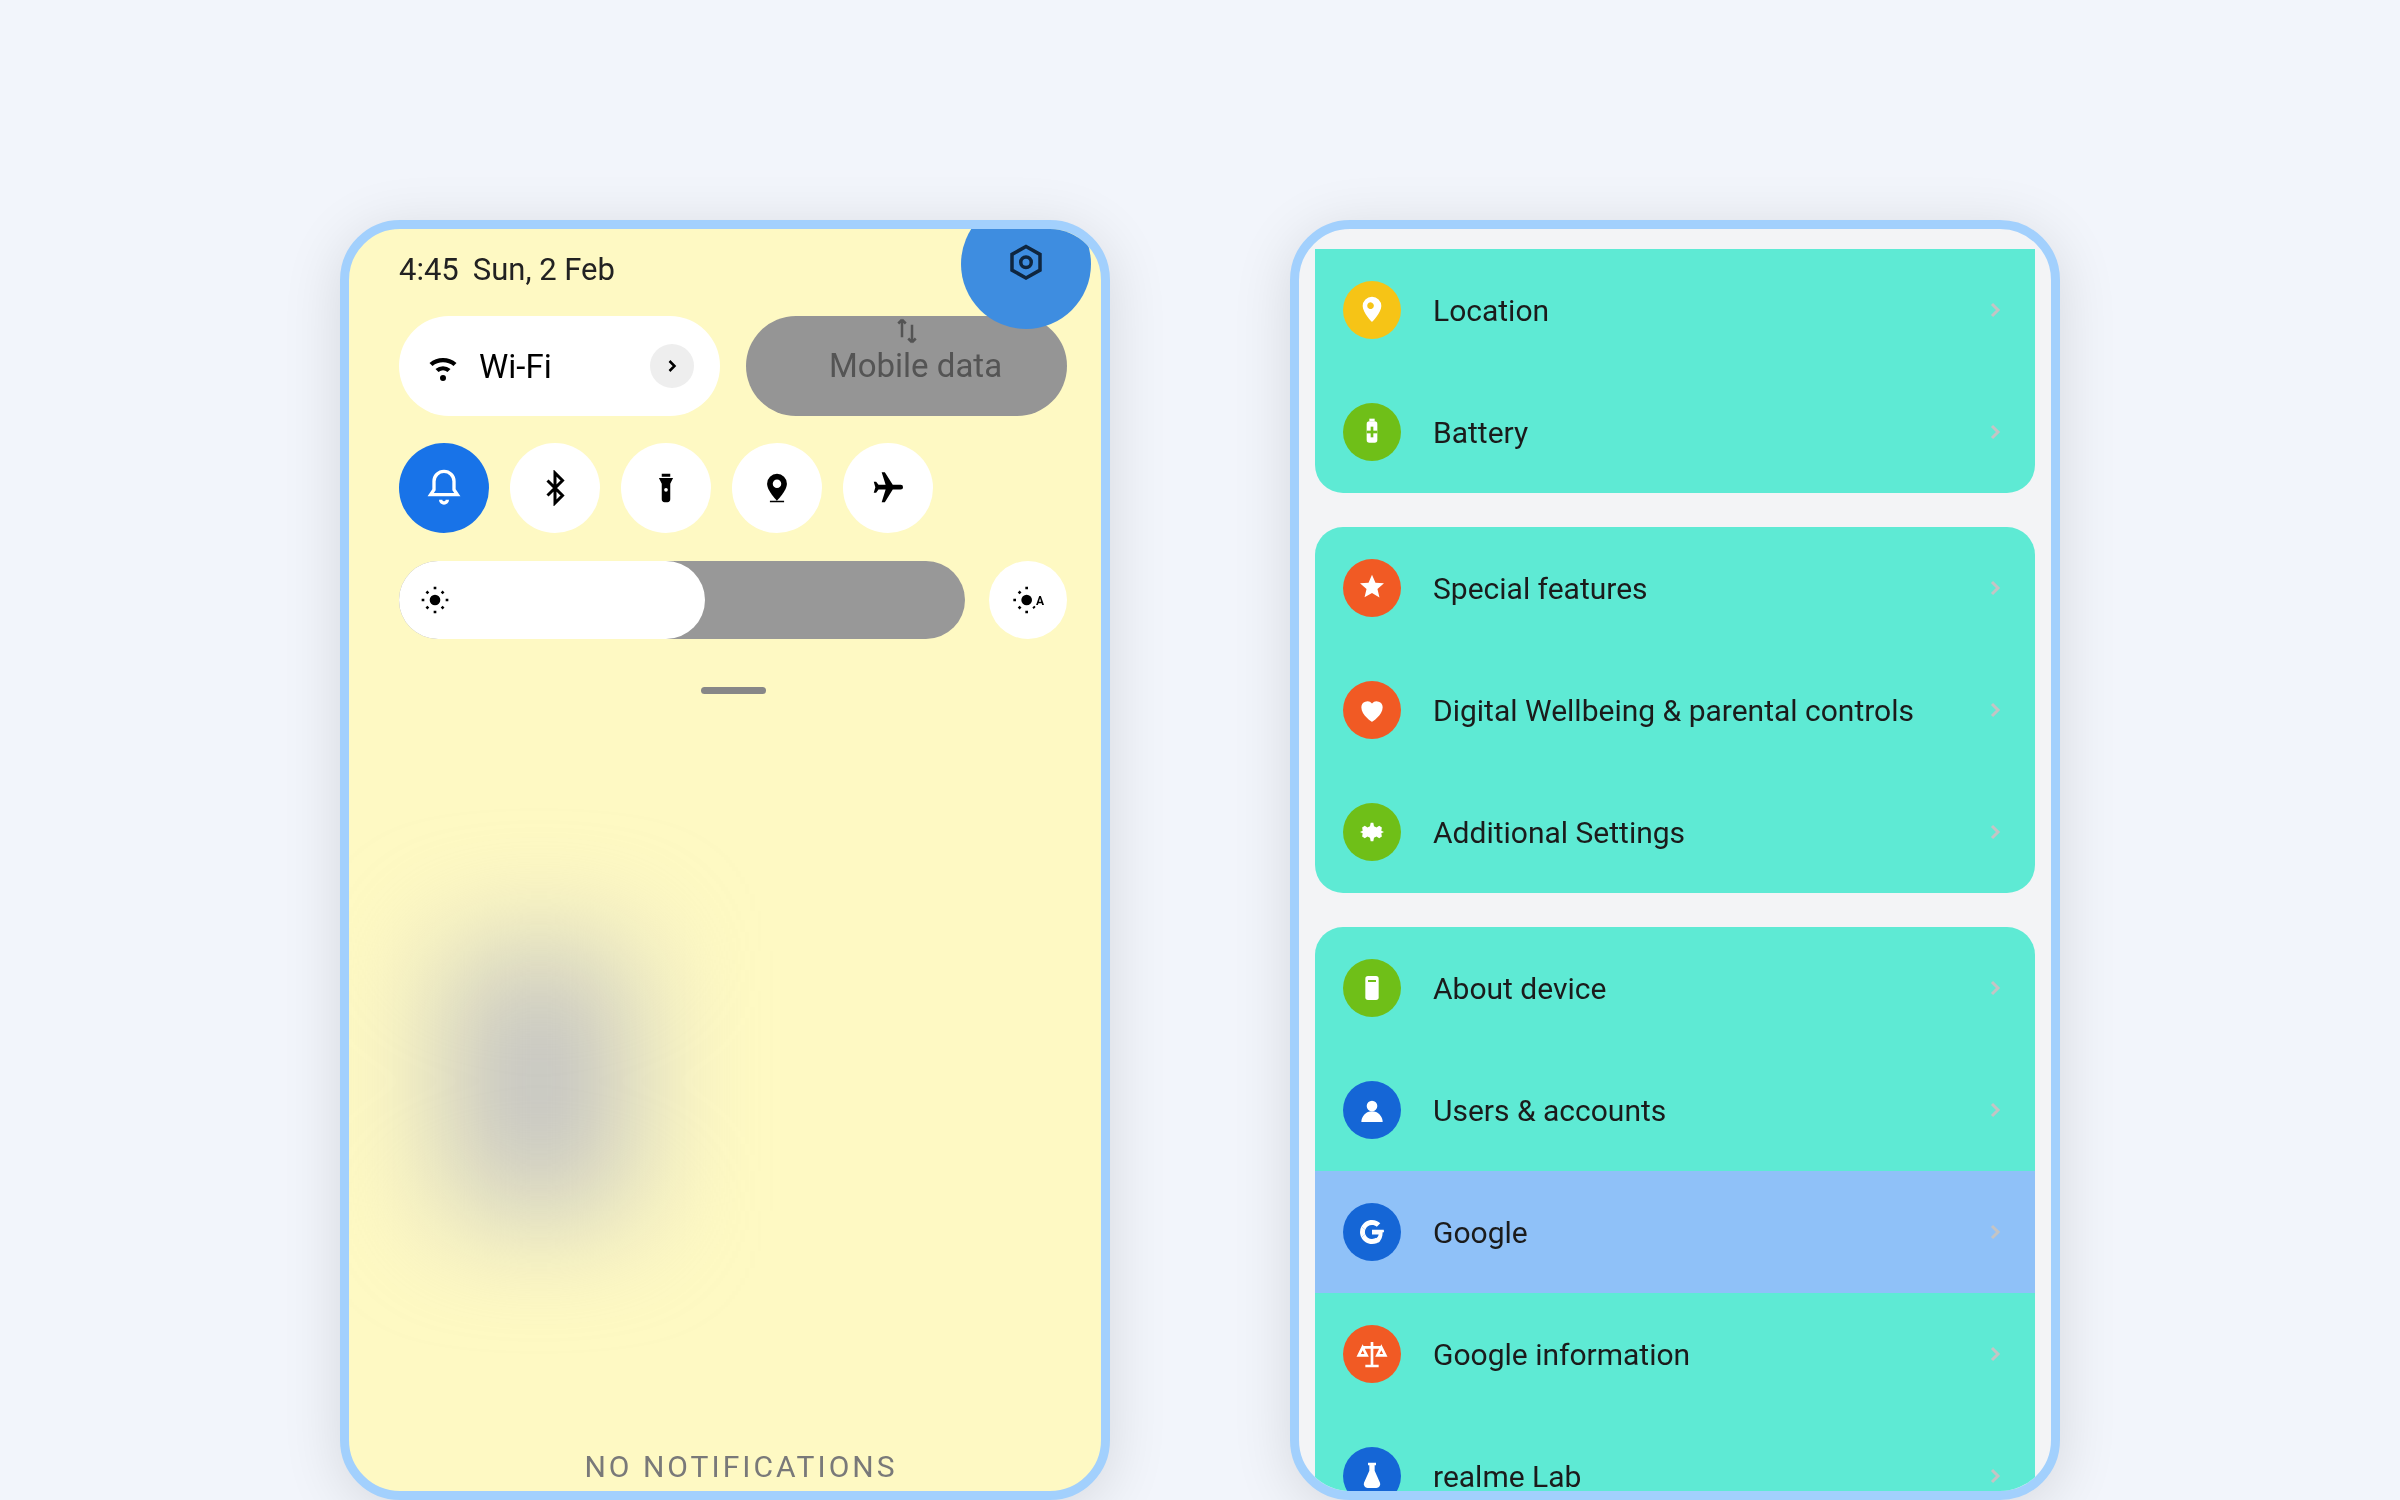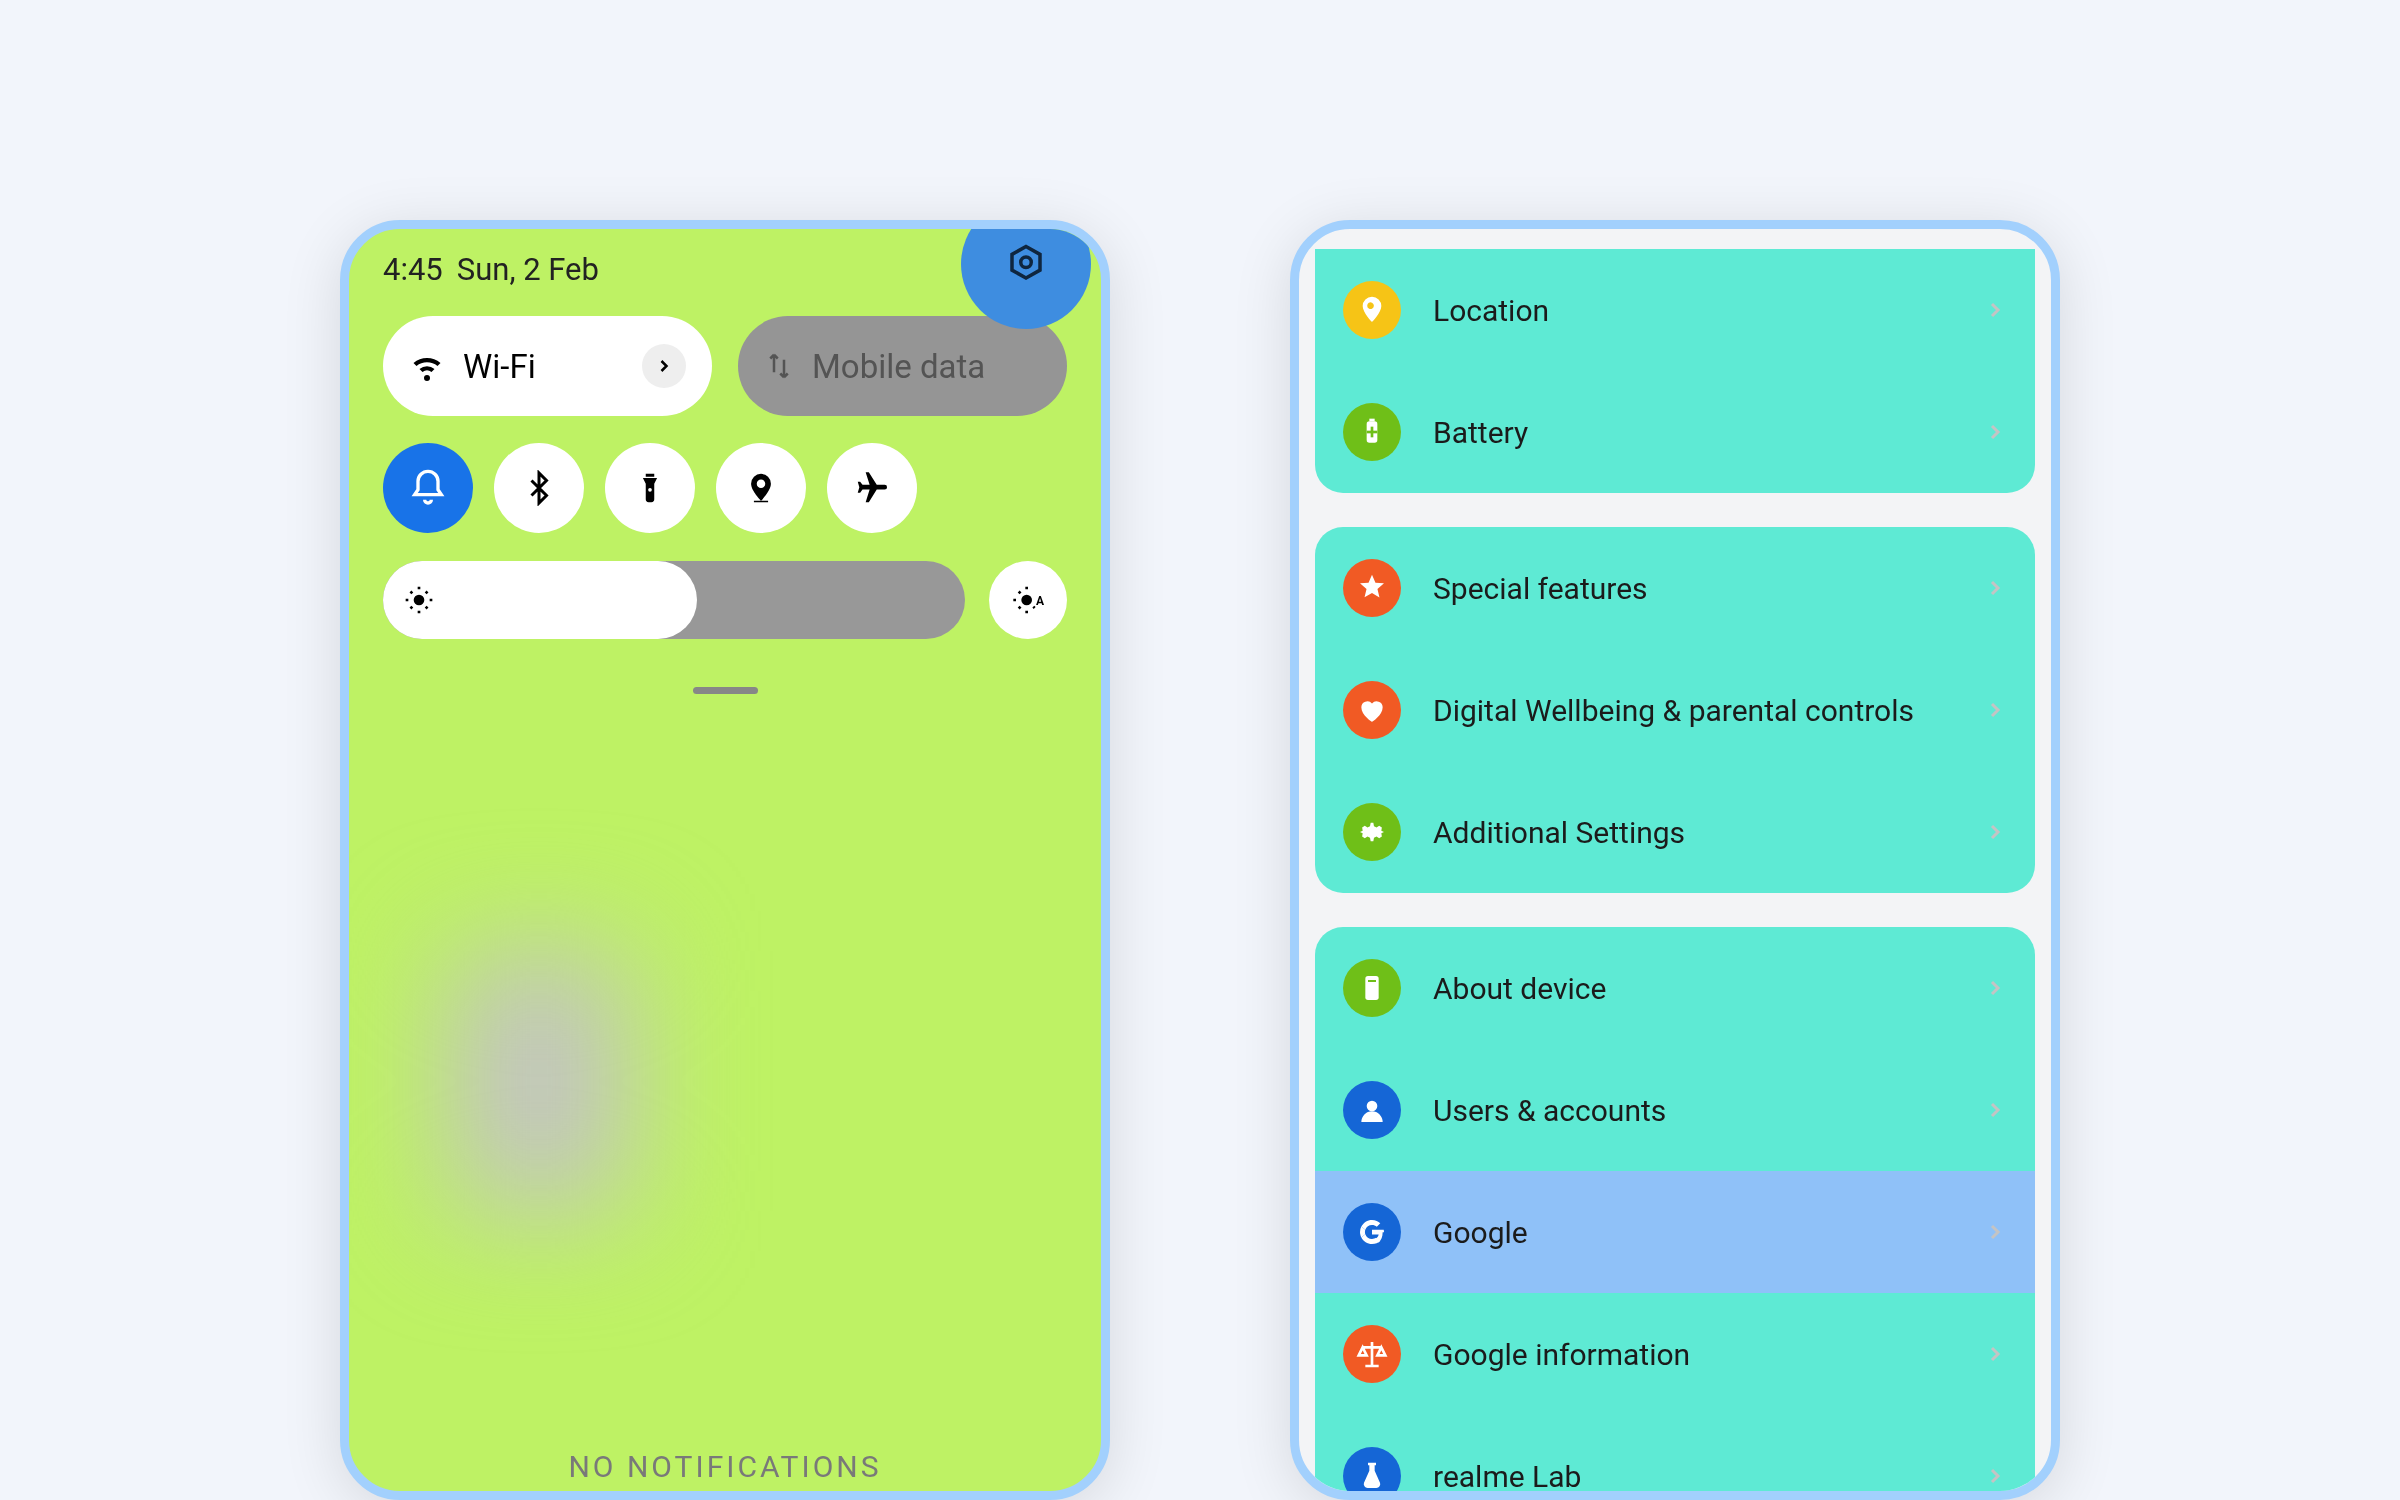--- a/index.html
+++ b/index.html
@@ -21,21 +21,22 @@
       height: 1280px;
       border: 9px solid #a2d0fd;
       border-radius: 60px;
       overflow: hidden;
       position: relative;
       box-shadow: 0 10px 60px rgba(0,0,0,0.12);
     }
     
     
     .phone-left {
-      background: #bef264;
+      background: #fef9c3;
+      padding-left: 16px;
     }
     .qs-header {
       display: flex;
       align-items: center;
       padding: 22px 34px 8px;
       gap: 14px;
       position: relative;
     }
     .qs-time { font-size: 31px; color: #222; }
     .qs-date { font-size: 31px; color: #222; }
@@ -56,21 +57,21 @@
       flex: 1;
       height: 100px;
       border-radius: 50px;
       display: flex;
       align-items: center;
       padding: 0 26px;
       font-size: 33px;
     }
     .pill-wifi { background: #fff; color: #000; }
     .pill-wifi .expand-badge { background:#eee; width:44px; height:44px; border-radius:50%; display:flex; align-items:center; justify-content:center; margin-left:auto; }
-    .pill-data { background: #959595; color: #545454; }
+    .pill-data { background: #959595; color: #545454; flex-direction: column; }
     .qs-tiles {
       display: flex;
       gap: 21px;
       padding: 27px 34px 0;
     }
     .tile {
       width: 90px; height: 90px;
       border-radius: 50%;
       background: #fff;
       display: flex; align-items: center; justify-content: center;

